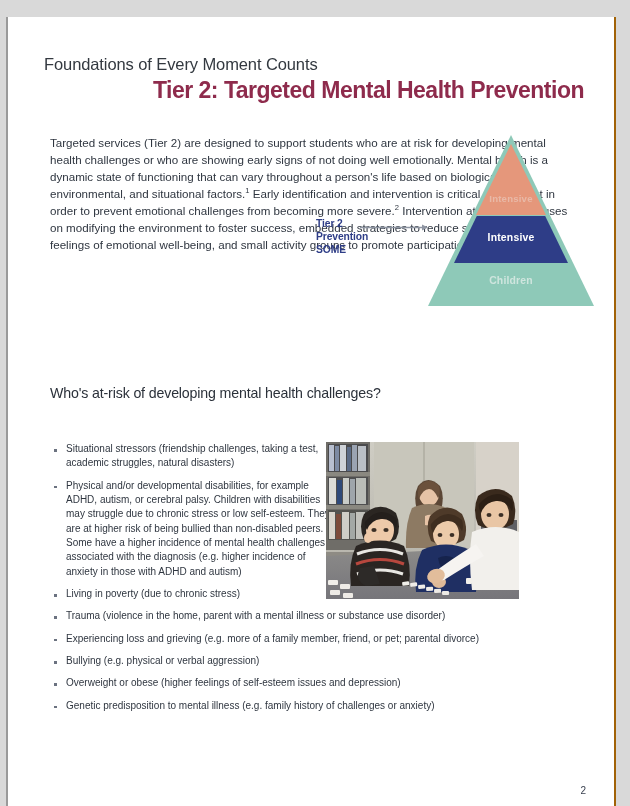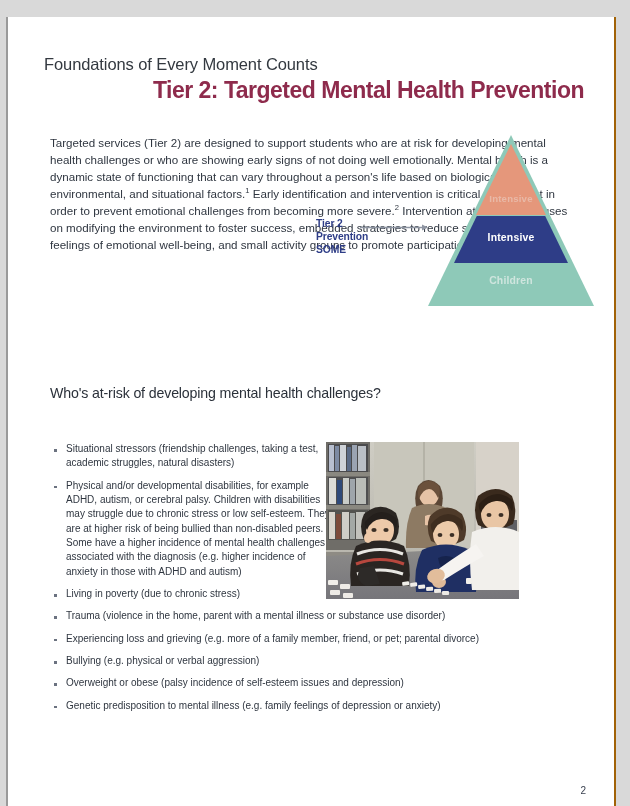--- a/index.html
+++ b/index.html
@@ -270,22 +270,22 @@
 
   <div id="section-heading">Who's at-risk of developing mental health challenges?</div>
 
   <div id="bullets">
     <div class="bullet narrow">Situational stressors (friendship challenges, taking a test, academic struggles, natural disasters)</div>
     <div class="bullet narrow">Physical and/or developmental disabilities, for example ADHD, autism, or cerebral palsy. Children with disabilities may struggle due to chronic stress or low self-esteem. They are at higher risk of being bullied than non-disabled peers. Some have a higher incidence of mental health challenges associated with the diagnosis (e.g. higher incidence of anxiety in those with ADHD and autism)</div>
     <div class="bullet wide">Living in poverty (due to chronic stress)</div>
     <div class="bullet wide">Trauma (violence in the home, parent with a mental illness or substance use disorder)</div>
     <div class="bullet wide">Experiencing loss and grieving (e.g. more of a family member, friend, or pet; parental divorce)</div>
     <div class="bullet wide">Bullying (e.g. physical or verbal aggression)</div>
-    <div class="bullet wide">Overweight or obese (palsy incidence of self-esteem issues and depression)</div>
-    <div class="bullet wide">Genetic predisposition to mental illness (e.g. family feelings of depression or anxiety)</div>
+    <div class="bullet wide">Overweight or obese (higher feelings of self-esteem issues and depression)</div>
+    <div class="bullet wide">Genetic predisposition to mental illness (e.g. family history of challenges or anxiety)</div>
   </div>
 
   <div id="photo">
     <svg width="193" height="157" viewBox="0 0 193 157">
       <defs>
         <linearGradient id="wallg" x1="0" y1="0" x2="0" y2="1">
           <stop offset="0%" stop-color="#cfcdc4"></stop>
           <stop offset="100%" stop-color="#b9b7ae"></stop>
         </linearGradient>
         <linearGradient id="tableg" x1="0" y1="0" x2="0" y2="1">

